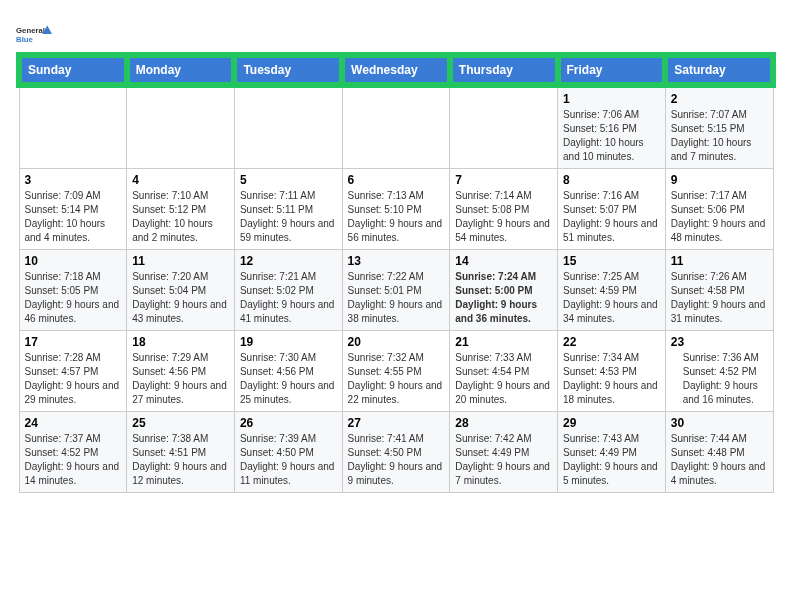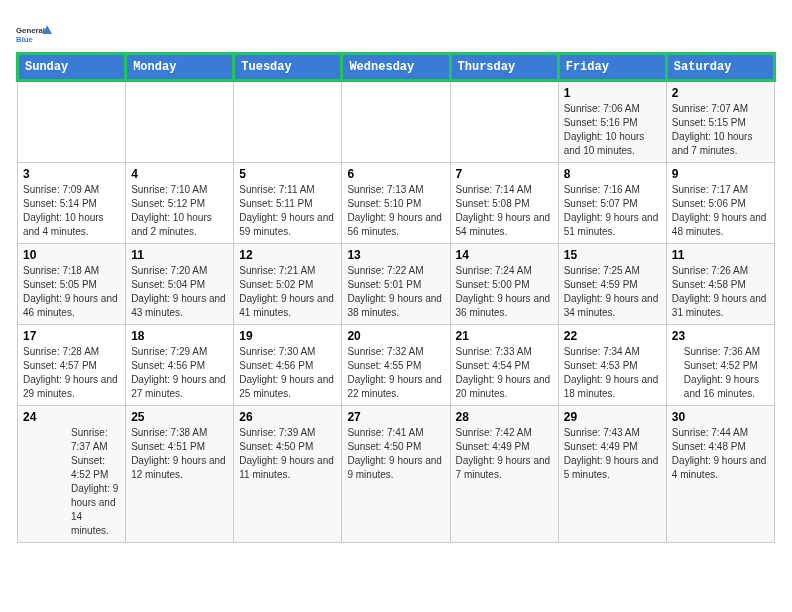--- a/index.html
+++ b/index.html
@@ -37,22 +37,21 @@
       border-collapse: collapse;
       font-size: 11px;
     }
     thead tr th {
       background: #3a7bd5;
       color: #fff;
       padding: 5px 6px;
       text-align: left;
       font-size: 12px;
       font-weight: bold;
-      border: 3px solid #22c55e;
-      font-family: Liberation Mono, monospace;
+      border: 6px solid #22c55e;
     }
     tbody tr td {
       border: 1px solid #ccc;
       vertical-align: top;
       padding: 4px 5px;
       width: calc(100% / 7);
       min-height: 75px;
       height: 80px;
       background: #fff;
     }
@@ -190,21 +189,21 @@
 Daylight: 9 hours and 41 minutes.</div>
         </td>
         <td>
           <span class="day-num">13</span>
           <div class="day-detail" style="white-space: pre-line;">Sunrise: 7:22 AM
 Sunset: 5:01 PM
 Daylight: 9 hours and 38 minutes.</div>
         </td>
         <td>
           <span class="day-num">14</span>
-          <div class="day-detail" style="white-space: pre-line;">Sunrise: 7:24 AM
+          <div class="day-detail" style="white-space: pre-line; font-weight: bold;">Sunrise: 7:24 AM
 Sunset: 5:00 PM
 Daylight: 9 hours and 36 minutes.</div>
         </td>
         <td>
           <span class="day-num">15</span>
           <div class="day-detail" style="white-space: pre-line;">Sunrise: 7:25 AM
 Sunset: 4:59 PM
 Daylight: 9 hours and 34 minutes.</div>
         </td>
         <td>
@@ -254,21 +253,21 @@
         <td>
           <span class="day-num">23</span>
           <div class="day-detail" style="white-space: pre-line; margin-left: 12px;">Sunrise: 7:36 AM
 Sunset: 4:52 PM
 Daylight: 9 hours and 16 minutes.</div>
         </td>
       </tr>
       <tr>
         <td>
           <span class="day-num">24</span>
-          <div class="day-detail" style="white-space: pre-line; margin-left: 48px;">Sunrise: 7:37 AM
+          <div class="day-detail" style="white-space: pre-line;">Sunrise: 7:37 AM
 Sunset: 4:52 PM
 Daylight: 9 hours and 14 minutes.</div>
         </td>
         <td>
           <span class="day-num">25</span>
           <div class="day-detail" style="white-space: pre-line;">Sunrise: 7:38 AM
 Sunset: 4:51 PM
 Daylight: 9 hours and 12 minutes.</div>
         </td>
         <td>

